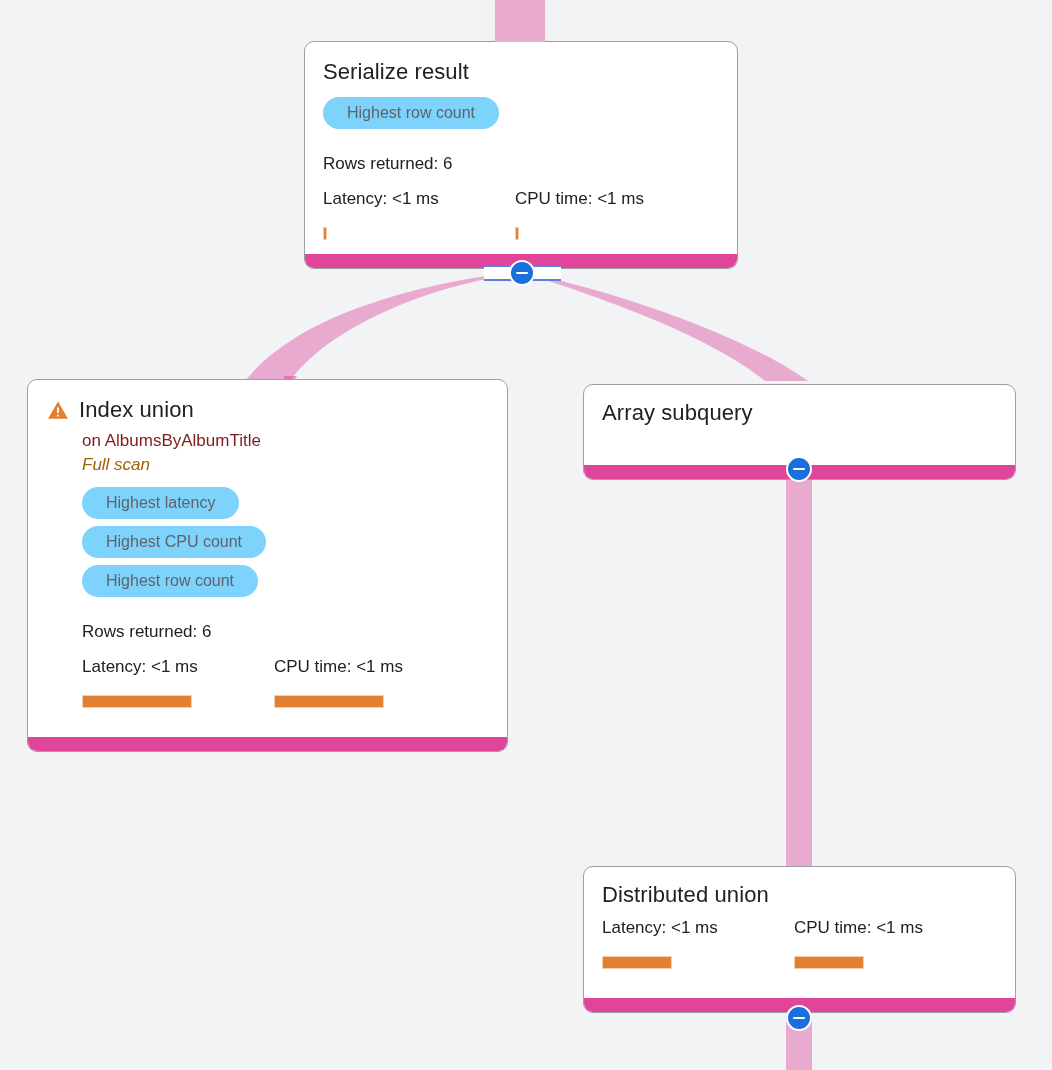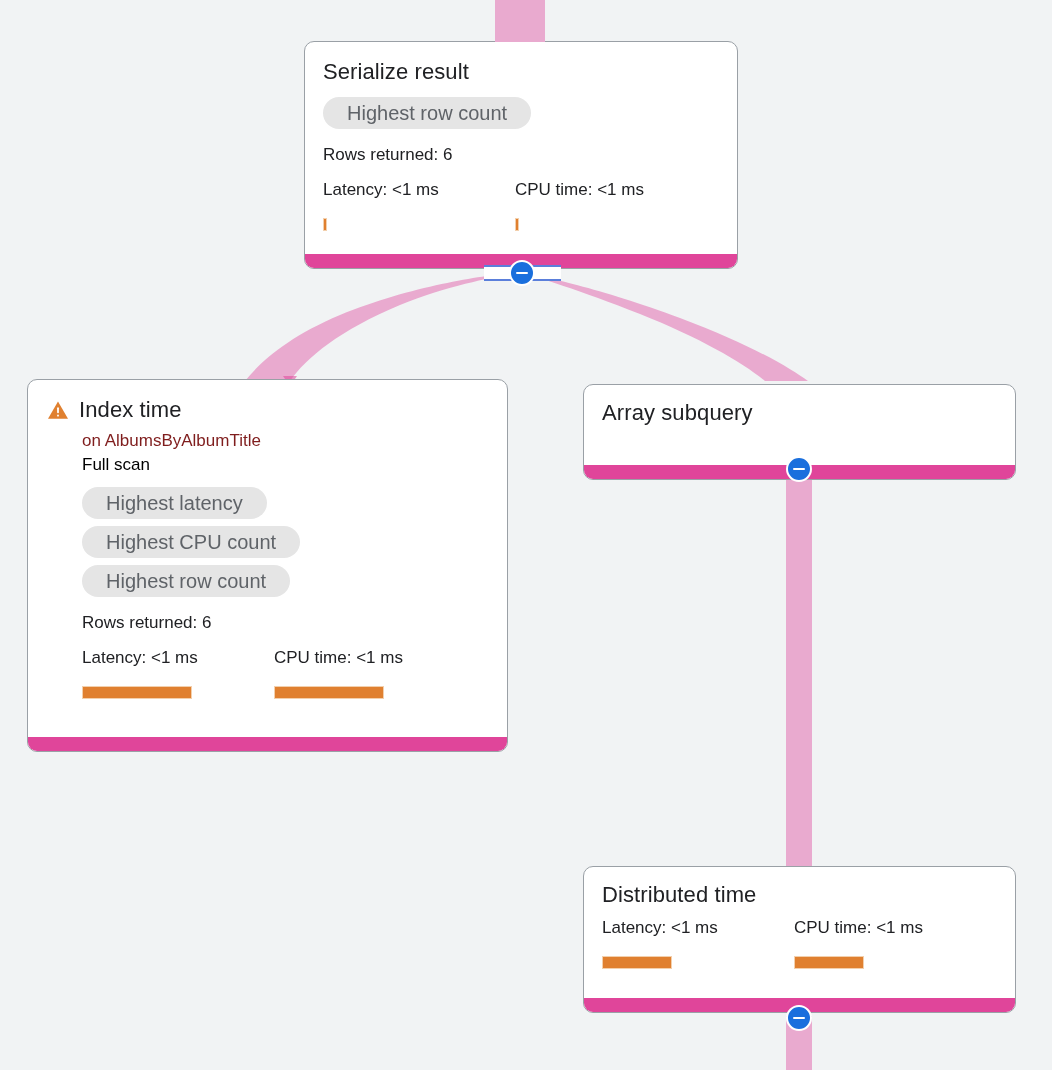--- a/index.html
+++ b/index.html
@@ -74,43 +74,44 @@
     display: block;
   }
   .subtitle {
     font-size: 17px;
     color: #7f1d1d;
     line-height: 26px;
     margin-top: 4px;
     white-space: nowrap;
   }
   .subtitle.muted {
-    color: #000000;
+    color: #a16207;
+    font-style: italic;
   }
   .chips {
     display: flex;
     flex-direction: column;
     align-items: flex-start;
     gap: 7px;
     margin-top: 9px;
   }
   .chip {
-    background: #e5e5e5;
+    background: #7dd3fc;
     color: #5f6368;
     border-radius: 16px;
-    font-size: 20px;
+    font-size: 16px;
     line-height: 20px;
     padding: 6px 24px;
     white-space: nowrap;
   }
   .rows-returned {
     font-size: 17px;
     color: #202124;
     line-height: 24px;
-    margin-top: 14px;
+    margin-top: 23px;
     white-space: nowrap;
   }
   .metrics {
     display: flex;
     margin-top: 12px;
     width: 100%;
   }
   .metric {
     display: flex;
     flex-direction: column;
@@ -228,21 +229,21 @@
   <div class="toggle" style="left:509px; top:260px;"></div>
 
   <div class="node" style="left:27px; top:379px; width:481px; height:373px;">
     <div class="node-body">
       <div class="title-row" style="margin-left:1px;">
         <svg class="warn-icon" viewBox="0 0 24 22">
           <path d="M12 1.6 L23 20.6 L1 20.6 Z" fill="#e08030"></path>
           <rect x="11" y="8" width="2" height="6.5" rx="1" fill="#ffffff"></rect>
           <rect x="11" y="16" width="2" height="2.2" rx="1" fill="#ffffff"></rect>
         </svg>
-        <span class="node-title">Index time</span>
+        <span class="node-title">Index union</span>
       </div>
       <div class="subtitle" style="margin-left:36px; margin-top:2px;">on AlbumsByAlbumTitle</div>
       <div class="subtitle muted" style="margin-left:36px; margin-top:-2px;">Full scan</div>
       <div class="chips" style="margin-left:36px;">
         <span class="chip">Highest latency</span>
         <span class="chip">Highest CPU count</span>
         <span class="chip">Highest row count</span>
       </div>
       <div class="rows-returned" style="margin-left:36px;">Rows returned: 6</div>
       <div class="metrics" style="margin-left:36px;">
@@ -265,21 +266,21 @@
         <span class="node-title">Array subquery</span>
       </div>
     </div>
     <div class="node-footer"></div>
   </div>
   <div class="toggle" style="left:786px; top:456px;"></div>
 
   <div class="node" style="left:583px; top:866px; width:433px; height:147px;">
     <div class="node-body" style="padding:14px 18px 8px 18px;">
       <div class="title-row">
-        <span class="node-title">Distributed time</span>
+        <span class="node-title">Distributed union</span>
       </div>
       <div class="metrics" style="margin-top:6px;">
         <div class="metric" style="width:192px;">
           <span class="metric-label">Latency: &lt;1 ms</span>
           <span class="metric-bar" style="width:70px;"></span>
         </div>
         <div class="metric">
           <span class="metric-label">CPU time: &lt;1 ms</span>
           <span class="metric-bar" style="width:70px;"></span>
         </div>

